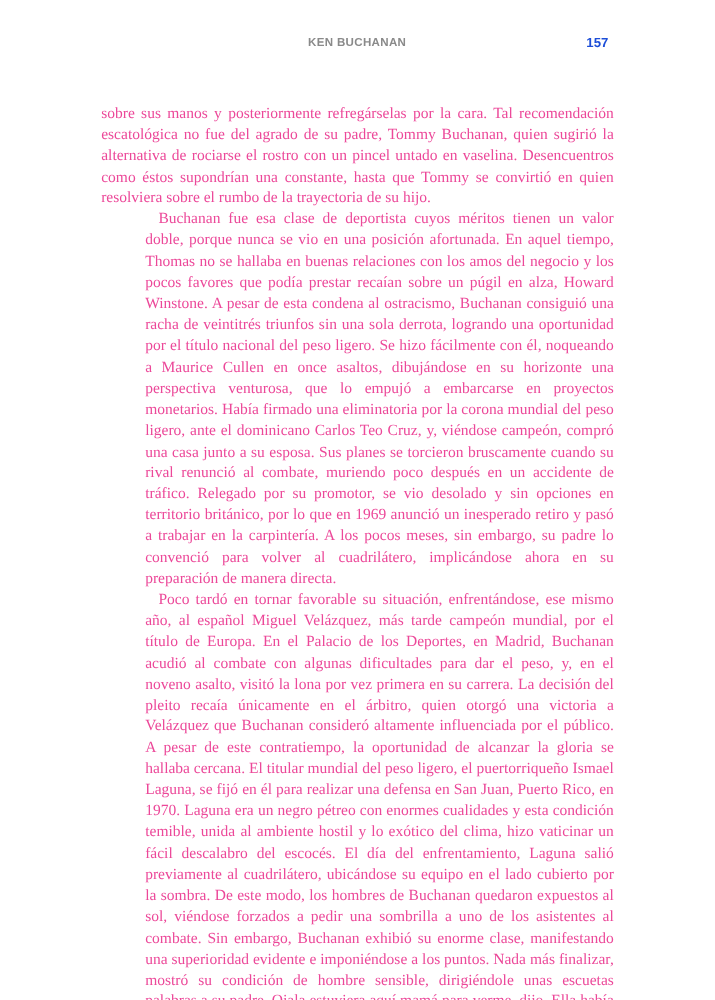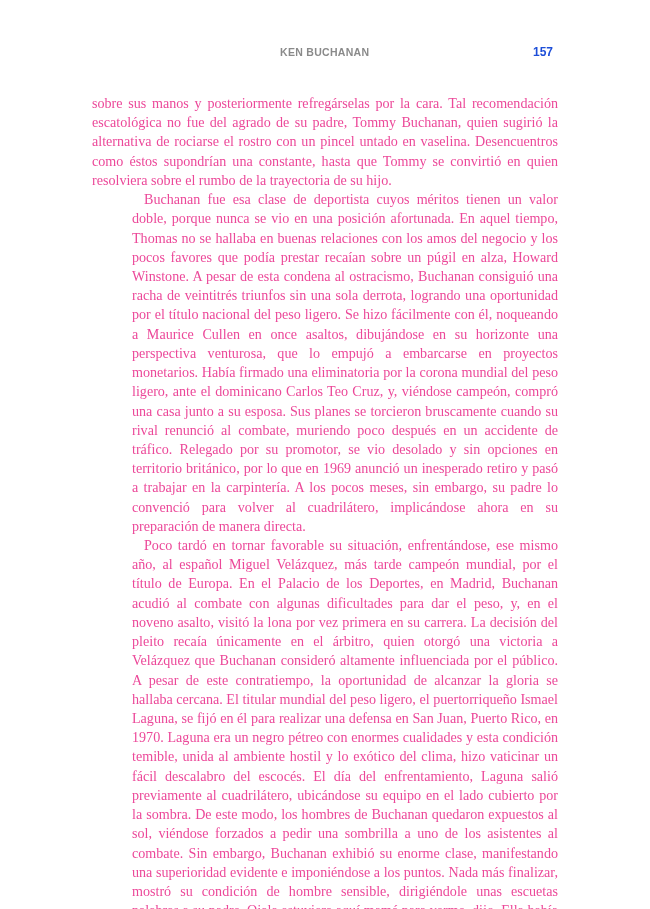--- a/index.html
+++ b/index.html
@@ -1,17 +1,17 @@
 <!DOCTYPE html>
 <html><head>
 <meta charset="utf-8">
 <style>
   html, body { margin:0; padding:0; background:#ffffff; }
   body { width:650px; height:909px; position:relative; overflow:hidden; }
-  .header { position:absolute; top:42px; left:0; width:566px; height:20px; }
+  .header { position:absolute; top:29px; left:0; width:566px; height:20px; }
   .running-title {
     position:absolute; left:280px; top:4px;
     font-family:"Liberation Sans", sans-serif; font-weight:bold; font-size:10.5px;
     color:#8a8a8a; letter-spacing:0.3px;
   }
   .page-number {
     position:absolute; left:533px; top:3px;
     font-family:"Liberation Sans", sans-serif; font-weight:bold; font-size:12px;
     color:#1d4ed8;
   }

